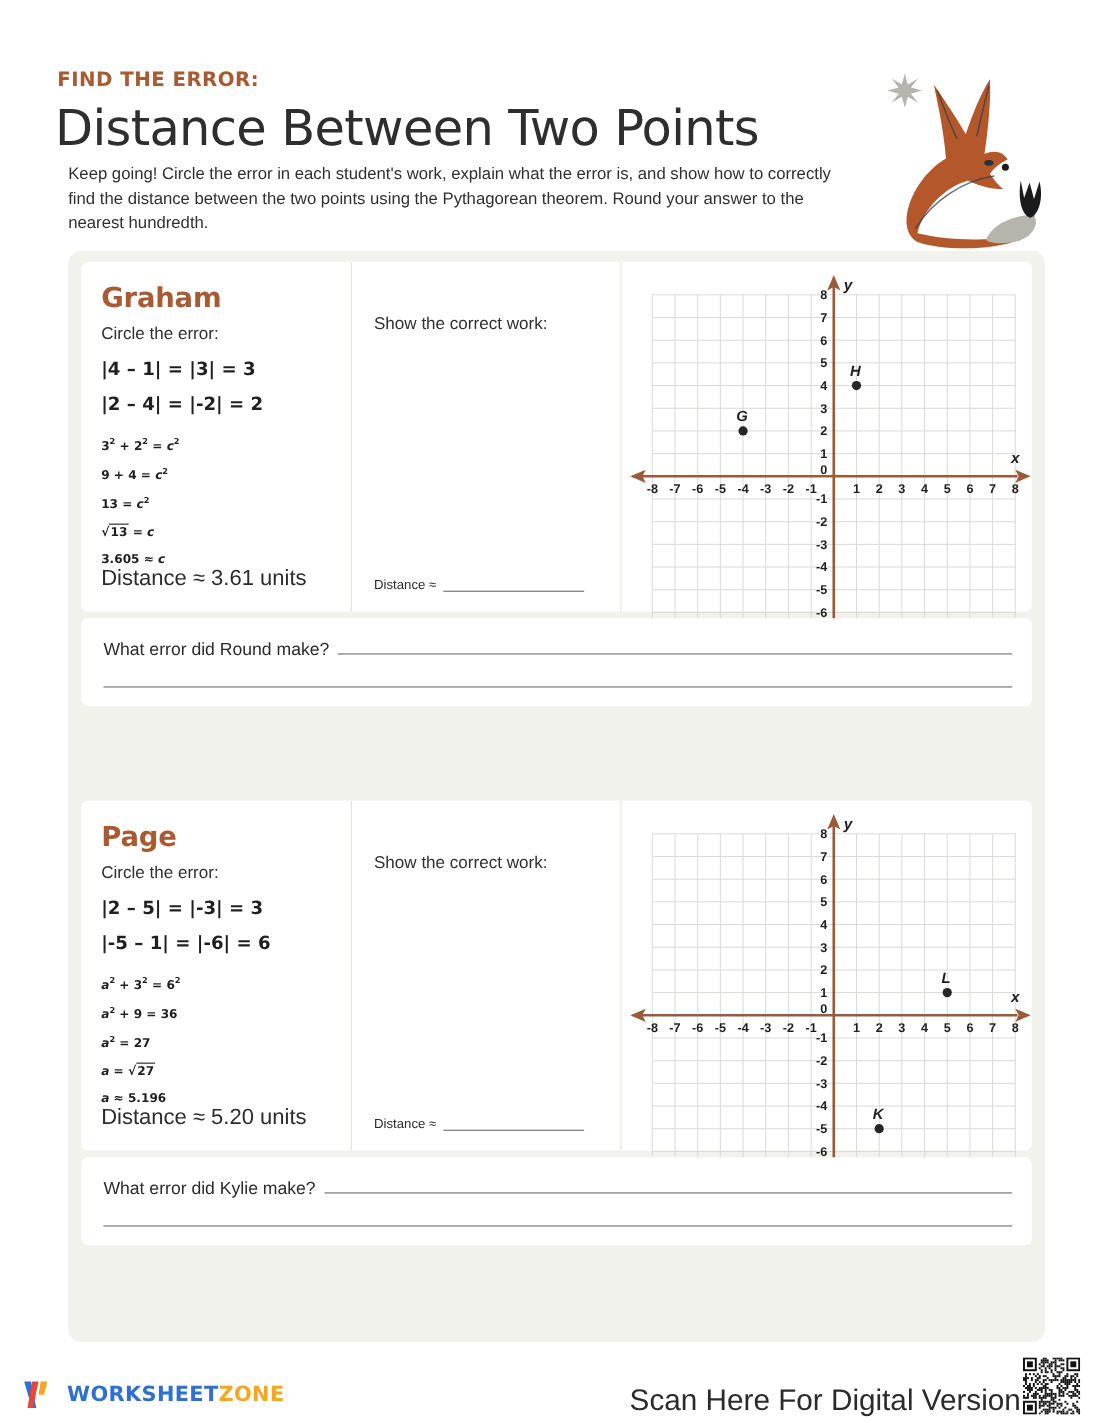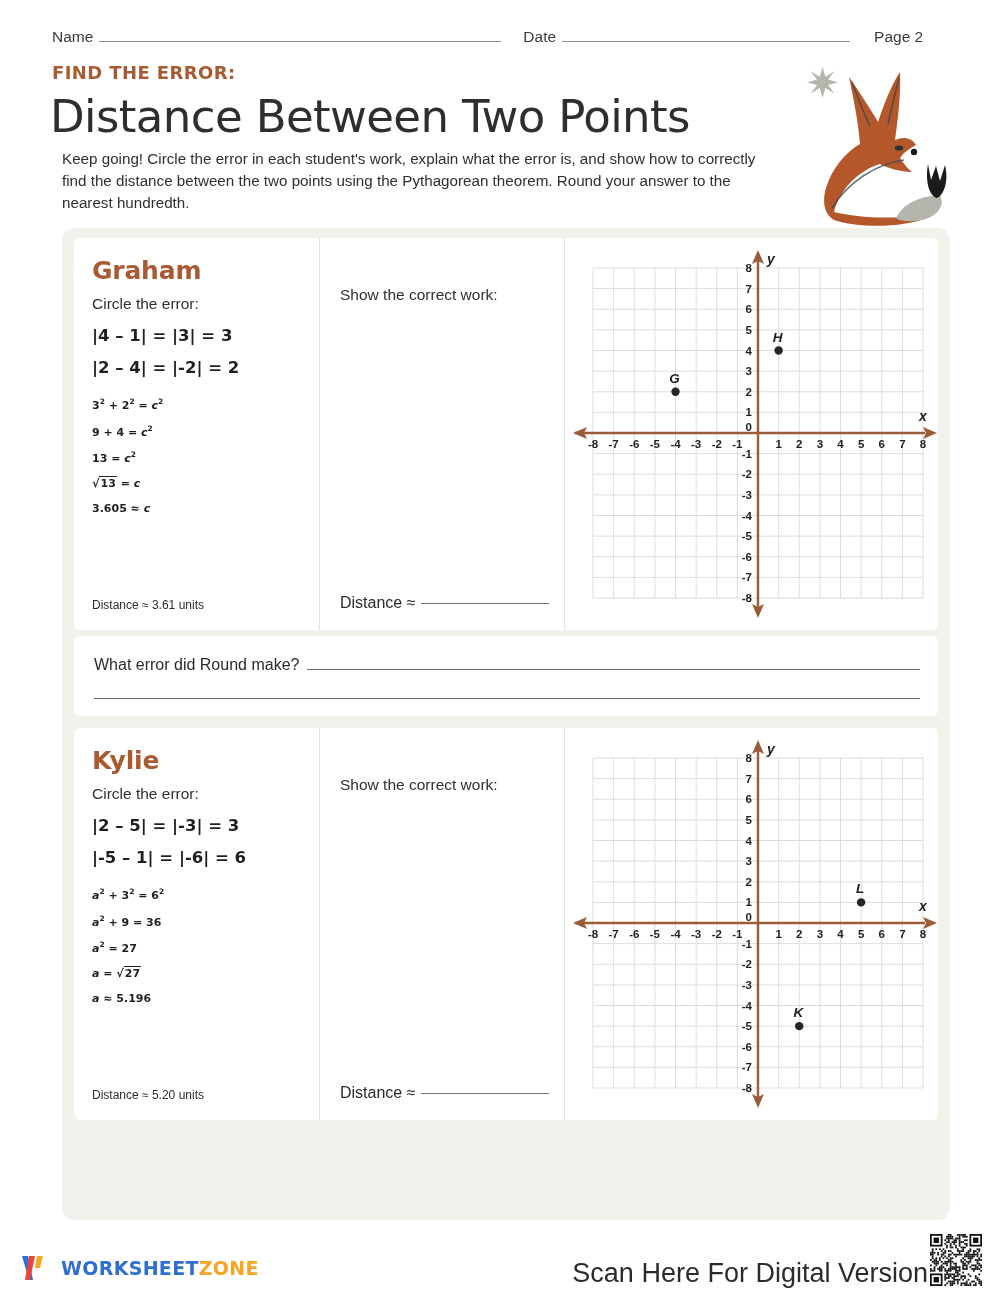--- a/index.html
+++ b/index.html
@@ -49,21 +49,21 @@
     width: 888px; height: 992px;
     background: #f2f2ec; border-radius: 12px;
   }
 
   
   .student { position: absolute; left: 12px; width: 864px; }
   .student.s0 { top: 10px; }
   .student.s1 { top: 500px; }
 
   .work-card {
-    position: relative; width: 864px; height: 392px;
+    position: relative; width: 864px; height: 318px;
     background: #ffffff; border-radius: 6px;
     display: flex;
   }
   .col-left  { width: 245px; padding: 18px 0 0 18px; position: relative; }
   .col-mid   { width: 245px; padding: 48px 0 16px 20px; position: relative;
                border-left: 1px solid #e3e3dc; }
   .col-graph { flex: 1; border-left: 1px solid #e3e3dc; position: relative; }
 
   .sname {
     font-size: 25px; font-weight: 700; color: #a85a33;
@@ -84,25 +84,25 @@
     text-align: left; padding-right: 46px; margin-bottom: 12px;
     white-space: pre;
   }
   .step sup { font-size: 0.68em; }
   .sqrt { white-space: nowrap; }
   .sqrt .rad { font-size: 1.02em; }
   .sqrt .bar { border-top: 1.6px solid #1f1f1f; padding: 0 1px; }
 
   .dist-left {
     position: absolute; left: 18px; bottom: 18px;
-    font-size: 12px; color: #2b2b2b;
+    font-size: 20px; color: #2b2b2b;
   }
   .dist-mid {
     position: absolute; left: 20px; bottom: 18px;
-    font-size: 16px; color: #2b2b2b; display: flex; align-items: center;
+    font-size: 12px; color: #2b2b2b; display: flex; align-items: flex-end;
   }
   .dist-mid .blank { width: 128px; border-bottom: 1.3px solid #6f6f6f; margin-left: 6px; }
 
   
   .q-card {
     position: relative; margin-top: 6px; width: 864px; height: 80px;
     background: #ffffff; border-radius: 6px;
   }
   .q-row {
     position: absolute; left: 20px; top: 20px; right: 18px;
@@ -129,27 +129,20 @@
     position: absolute; right: 72px; top: 1258px;
     font-size: 27px; color: #2b2b2b;
   }
   .qr { position: absolute; left: 930px; top: 1234px; width: 52px; height: 52px; }
 </style>
 </head>
 <body>
 
 <div class="page">
 
-  <div class="namerow">
-    <span class="lbl">Name</span>
-    <span class="rule rule-name"></span>
-    <span class="lbl lbl-date">Date</span>
-    <span class="rule rule-date"></span>
-    <span class="lbl lbl-page">Page 2</span>
-  </div>
 
   <div class="kicker">FIND THE ERROR:</div>
   <h1 class="title">Distance Between Two Points</h1>
   <p class="intro">Keep going! Circle the error in each student's work, explain what the error is, and show how to correctly find the distance between the two points using the Pythagorean theorem. Round your answer to the nearest hundredth.</p>
 
   <svg class="fox" viewBox="0 0 160 175">
     <g>
       <path d="M18 16 l3 11 l10 -6 l-7 9 l11 3 l-11 3 l7 9 l-10 -6 l-3 11 l-3 -11 l-10 6 l7 -9 l-11 -3 l11 -3 l-7 -9 l10 6 z" fill="#b5b5ad" transform="translate(6,0) scale(0.92)"></path>
     </g>
     <path d="M60 92 C58 66 52 40 49 25 C58 38 70 56 78 70 C84 52 92 32 100 20
@@ -289,21 +282,21 @@
           <span class="qblank"></span>
         </div>
         <div class="q-line2"></div>
       </div>
     </div>
 
     <div class="student s1">
       <div class="work-card">
 
         <div class="col-left">
-          <div class="sname">Kylie</div>
+          <div class="sname">Page</div>
           <div class="prompt">Circle the error:</div>
           <div class="absline">|2 – 5| = |-3| = 3</div>
           <div class="absline">|-5 – 1| = |-6| = 6</div>
           <div class="steps">
             <div class="step"><i>a</i><sup>2</sup> + 3<sup>2</sup> = 6<sup>2</sup></div>
             <div class="step"><i>a</i><sup>2</sup> + 9 = 36</div>
             <div class="step"><i>a</i><sup>2</sup> = 27</div>
             <div class="step"><i>a</i> = <span class="sqrt"><span class="rad">√</span><span class="bar">27</span></span></div>
             <div class="step"><i>a</i> ≈ 5.196</div>
           </div>
@@ -396,20 +389,27 @@
                 <text x="181" y="356" font-size="11.5" font-weight="700" font-family="&quot;Liberation Sans&quot;, sans-serif" fill="#1f1f1f" text-anchor="end">-8</text>
                 <text x="181" y="185" font-size="11.5" font-weight="700" font-family="&quot;Liberation Sans&quot;, sans-serif" fill="#1f1f1f" text-anchor="end">0</text>
                 <circle cx="290.125" cy="166.375" r="4.2" fill="#262626"></circle>
                 <text x="289.125" y="157.375" font-size="13.5" font-weight="700" font-style="italic" font-family="&quot;Liberation Sans&quot;, sans-serif" fill="#1f1f1f" text-anchor="middle">L</text>
                 <circle cx="228.25" cy="290.125" r="4.2" fill="#262626"></circle>
                 <text x="227.25" y="281.125" font-size="13.5" font-weight="700" font-style="italic" font-family="&quot;Liberation Sans&quot;, sans-serif" fill="#1f1f1f" text-anchor="middle">K</text>
               </svg></div>
         </div>
       </div>
 
+      <div class="q-card">
+        <div class="q-row">
+          <span>What error did Kylie make?</span>
+          <span class="qblank"></span>
+        </div>
+        <div class="q-line2"></div>
+      </div>
     </div>
 
   </div>
 
   <div class="logo">
     <svg width="34" height="34" viewBox="0 0 34 34">
       <path d="M4 5 L10 5 L15 29 L11 29 Z" fill="#2f6fd0"></path>
       <path d="M11 5 L17 5 L12 29 L7 29 Z" fill="#e8453c"></path>
       <path d="M19 5 L25 5 L22 17 L17 17 Z" fill="#f6a623"></path>
     </svg>

